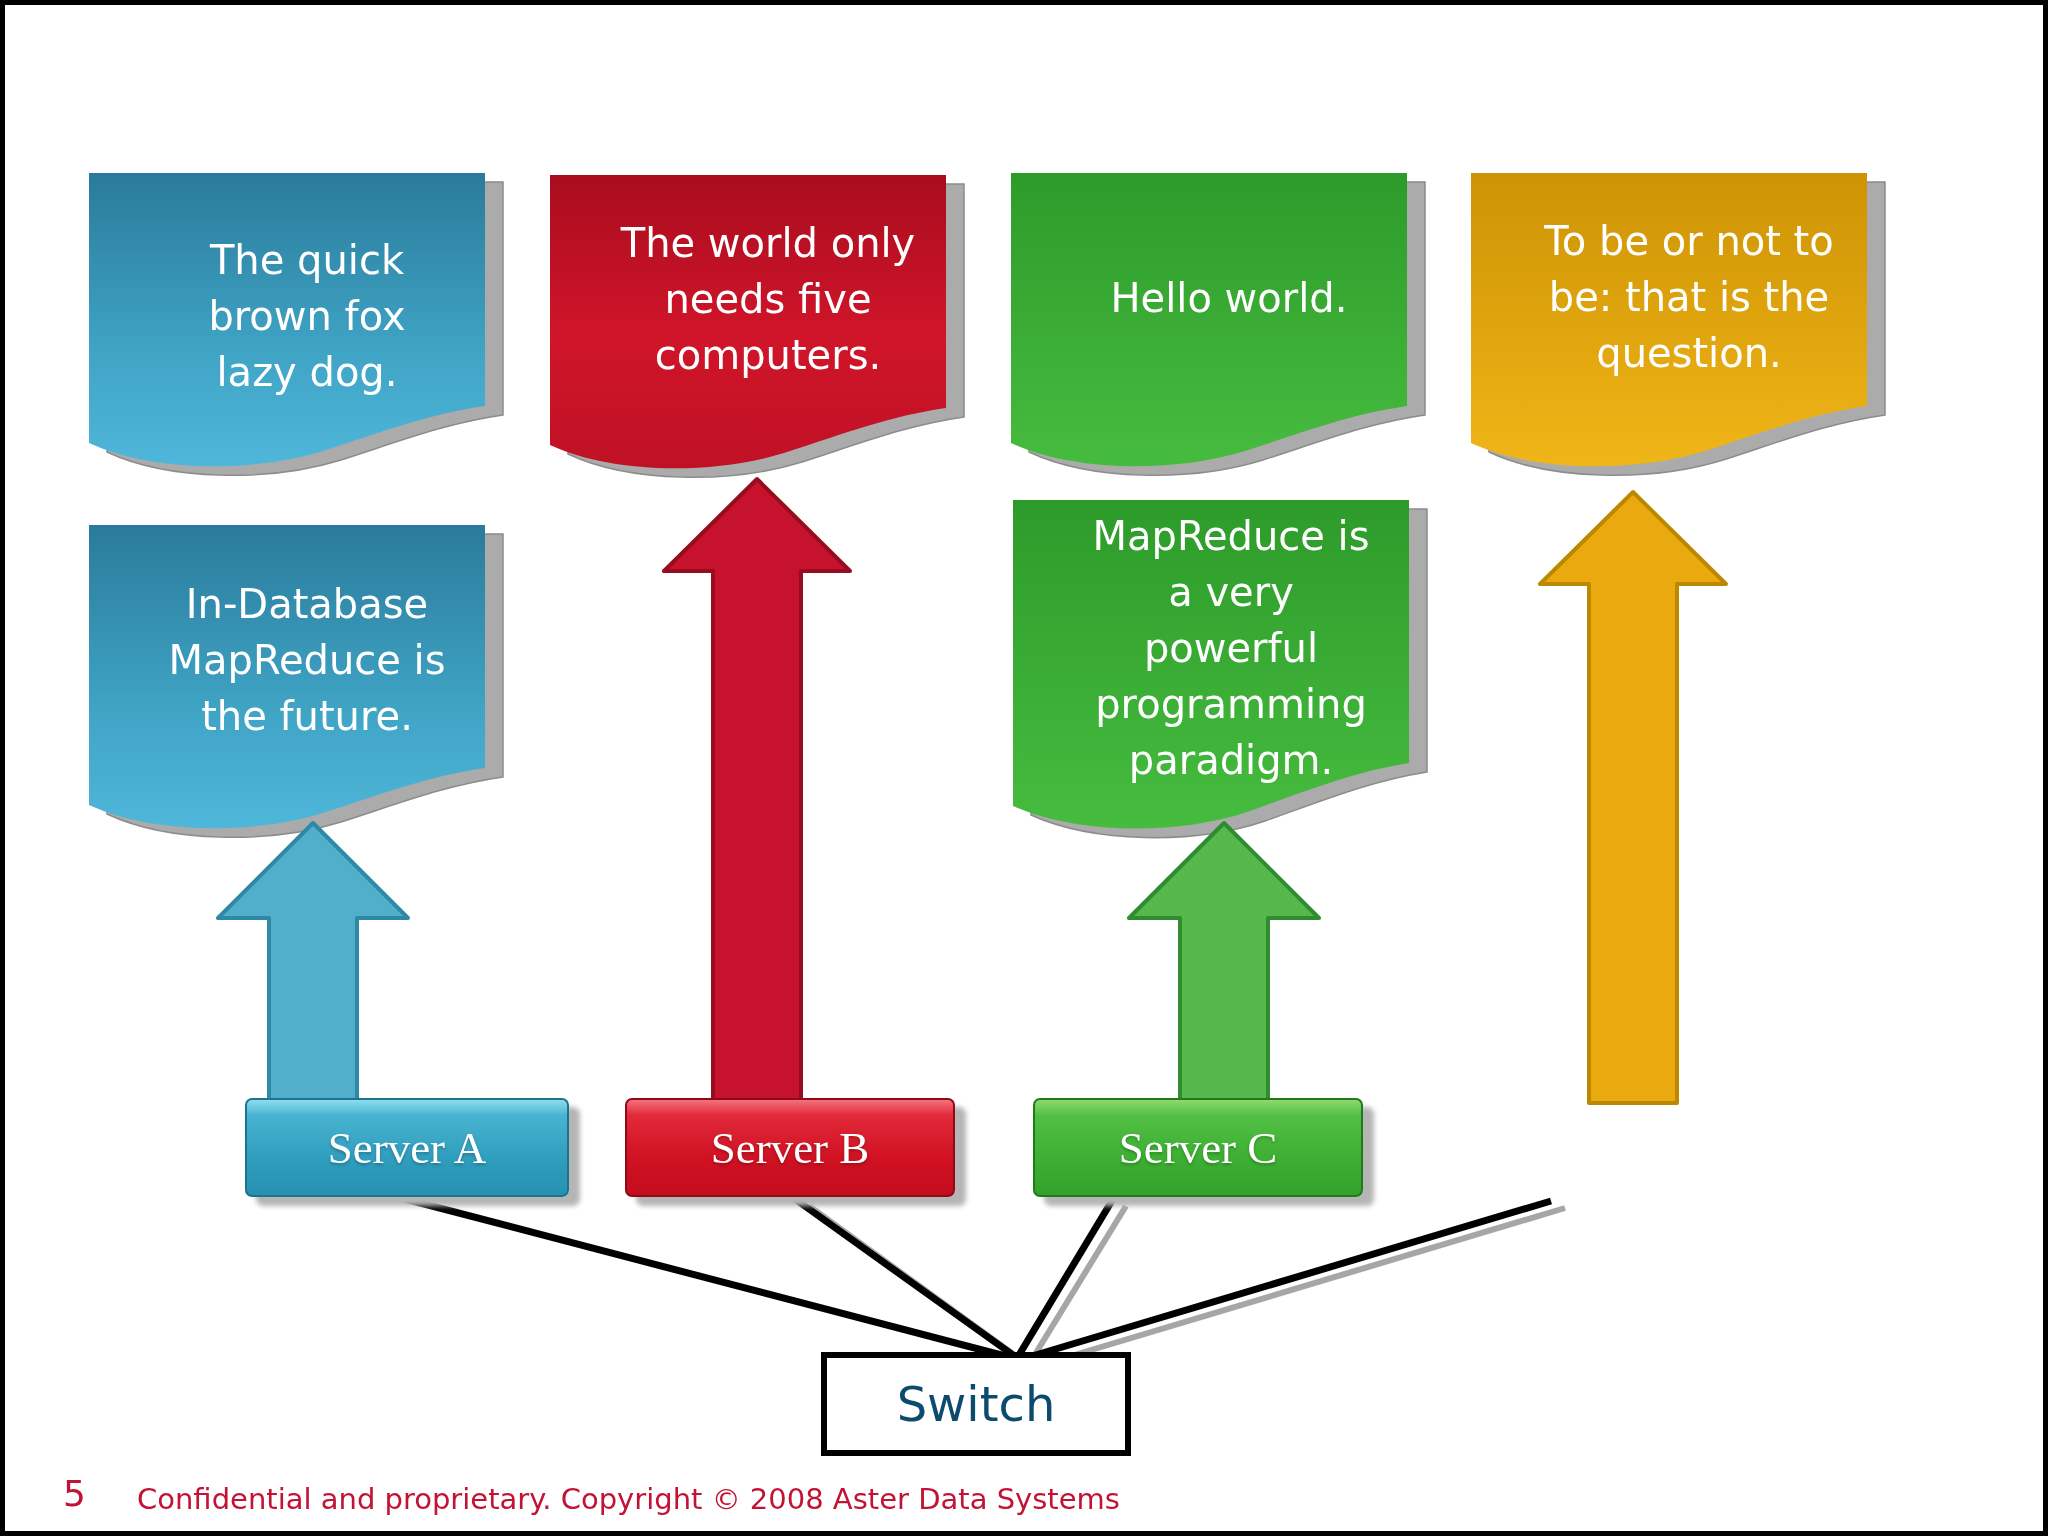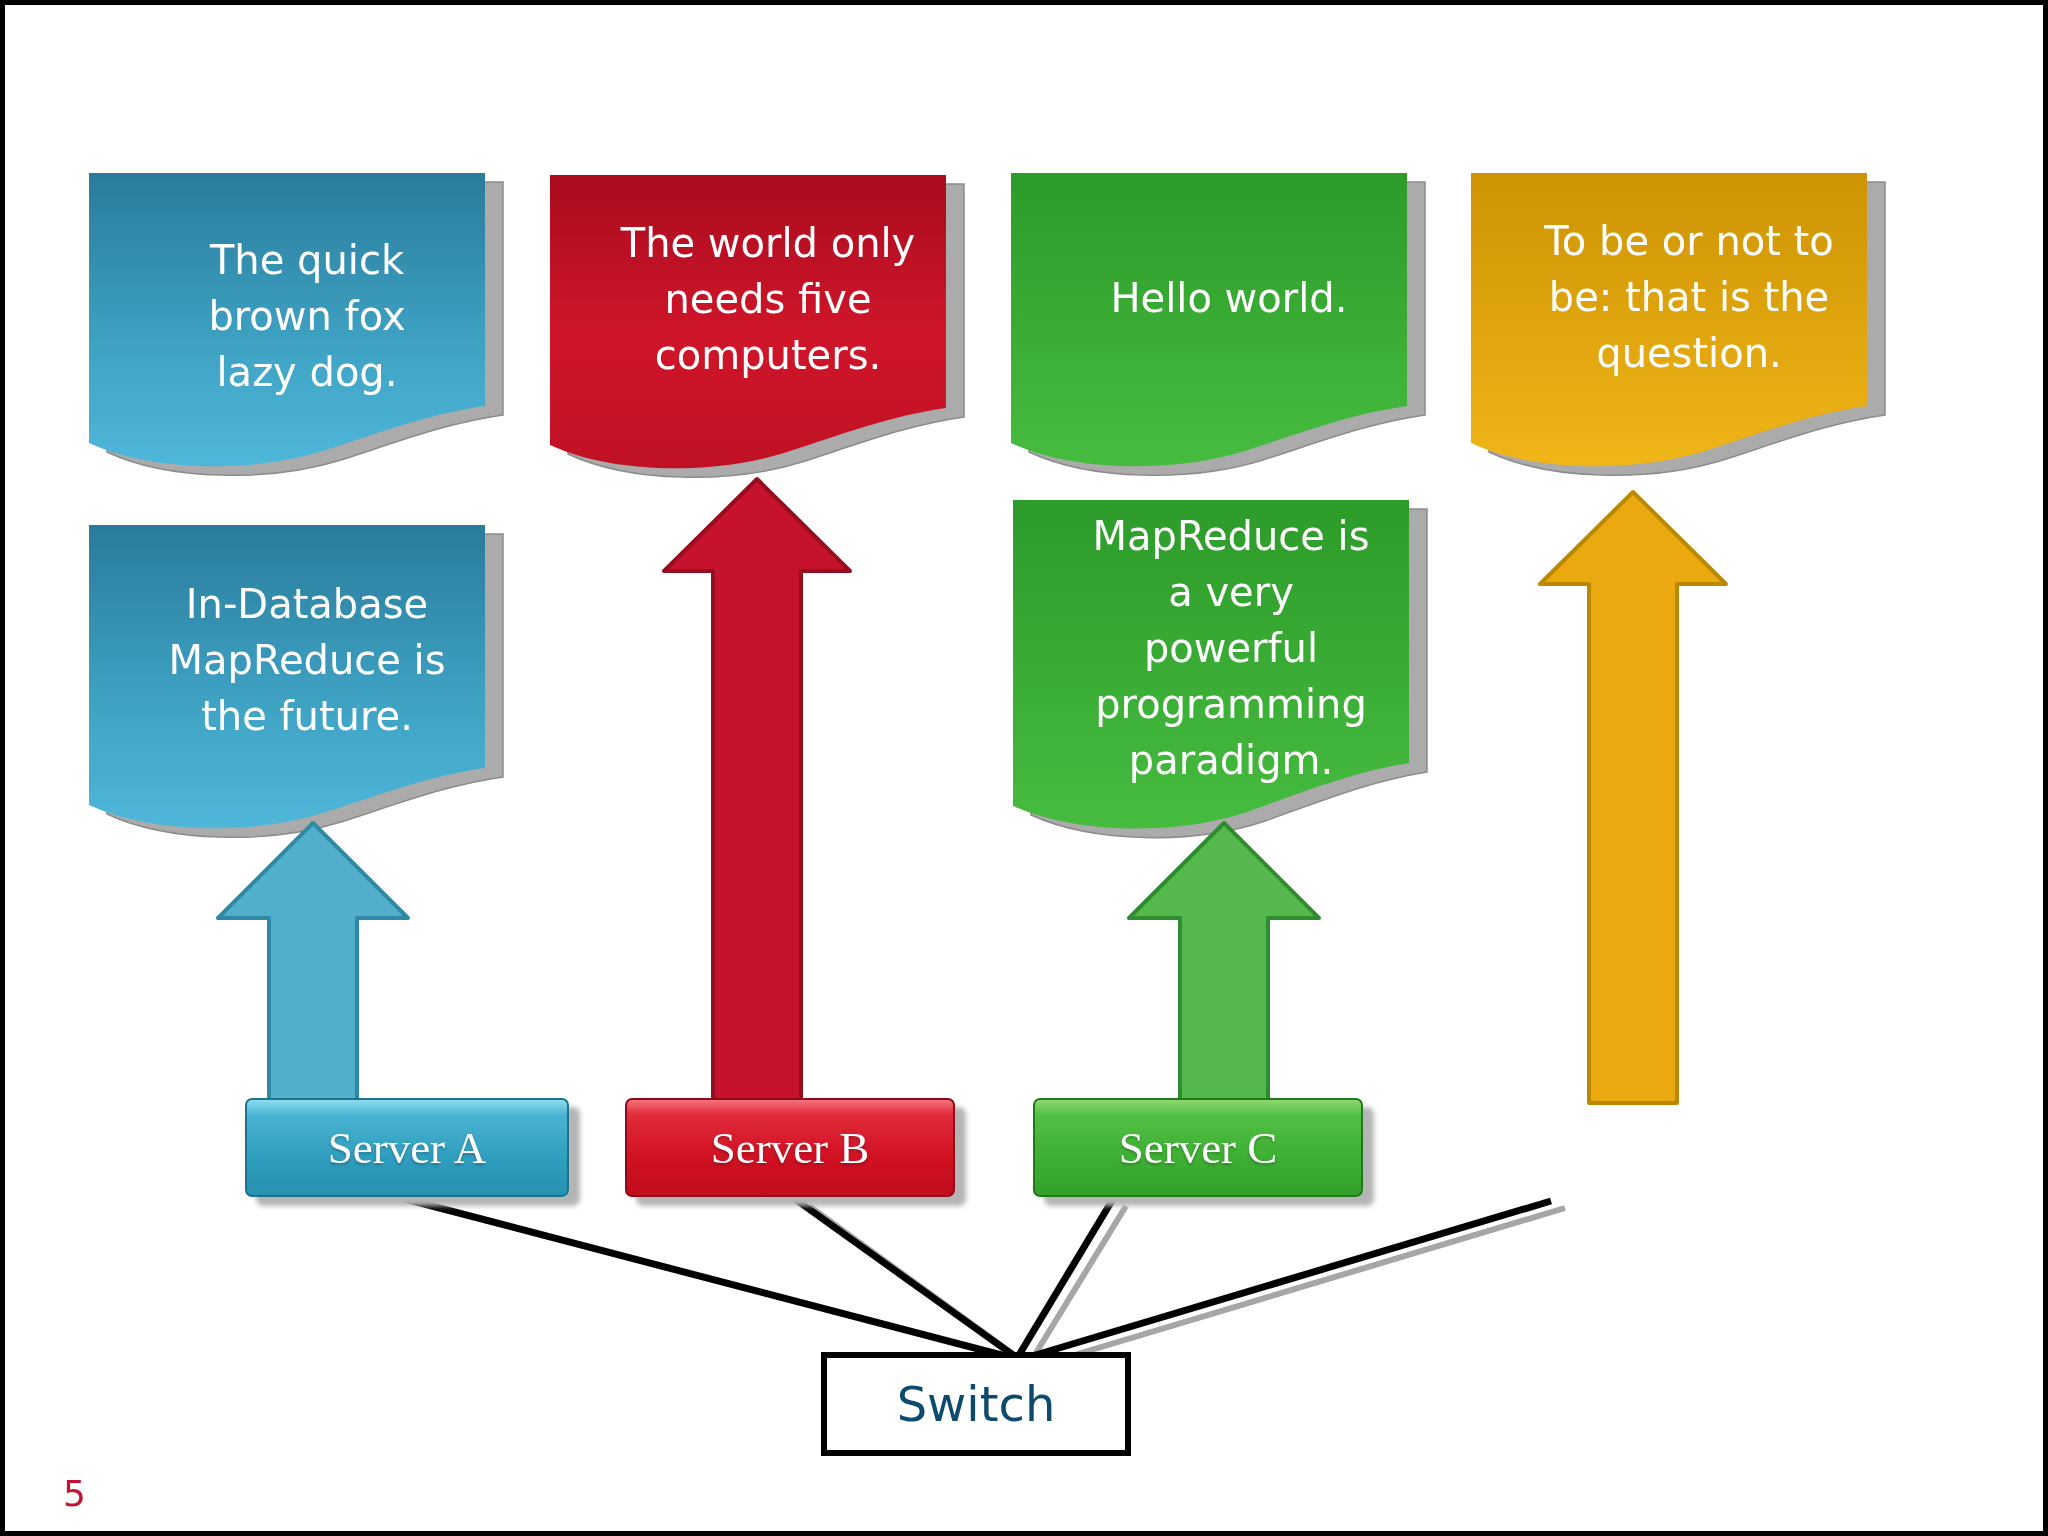--- a/index.html
+++ b/index.html
@@ -165,14 +165,15 @@
   </div>
   <div class="server server-c">
     <span>Server C</span>
   </div>
 
   <div class="switch">
     <span>Switch</span>
   </div>
 
   <div class="pagenum">5</div>
+  <div class="footer">Confidential and proprietary. Copyright © 2008 Aster Data Systems</div>
 
 </div>
 
 </body></html>

